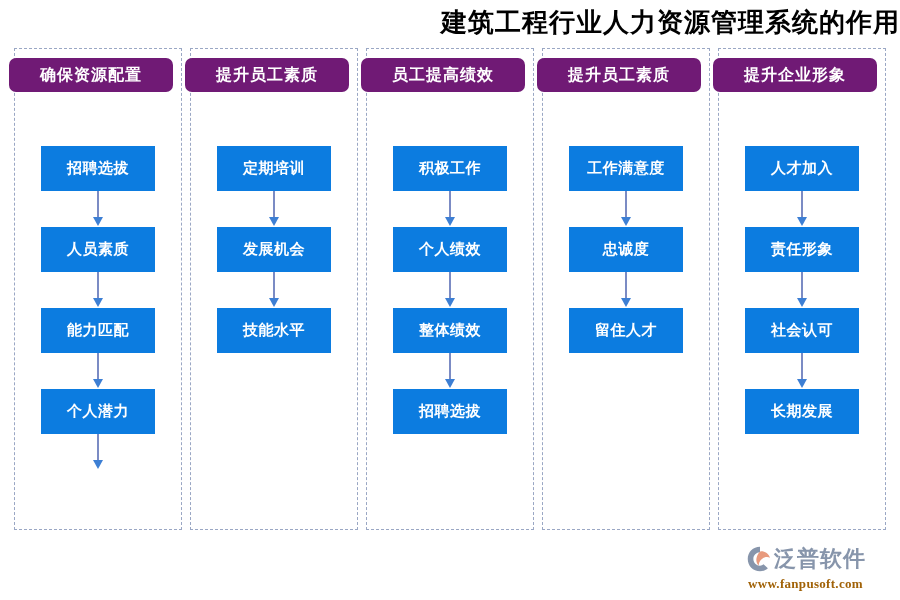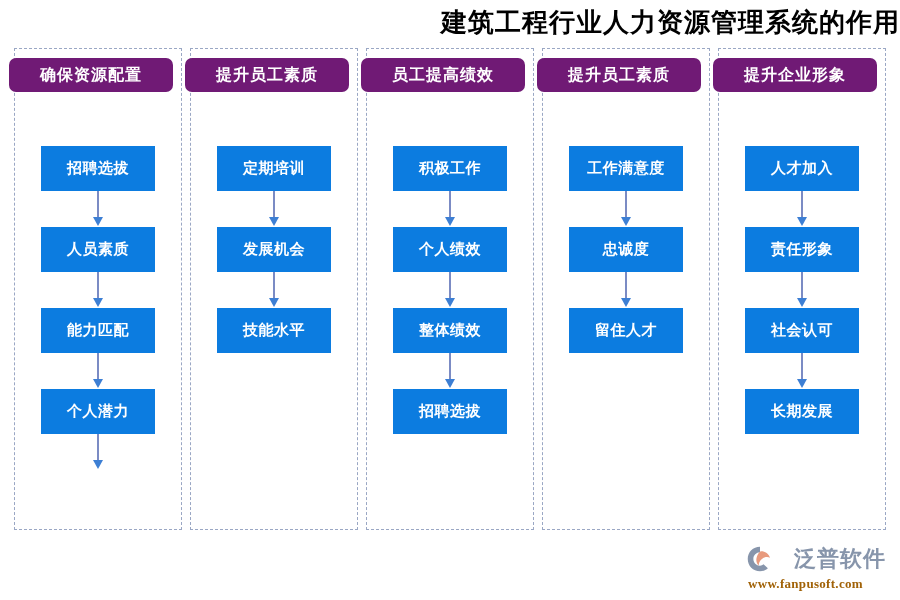--- a/index.html
+++ b/index.html
@@ -121,21 +121,21 @@
     width: 140px;
     height: 48px;
     display: flex;
     flex-direction: column;
     align-items: flex-start;
     justify-content: flex-end;
   }
   #brand .brand-row {
     display: flex;
     align-items: center;
-    gap: 20px;
+    gap: 0;
     height: 30px;
   }
   #brand .brand-mark {
     width: 28px;
     height: 28px;
     flex: 0 0 28px;
   }
   #brand .brand-name {
     font-family: "Liberation Serif", "DejaVu Serif", serif;
     font-size: 22px;

